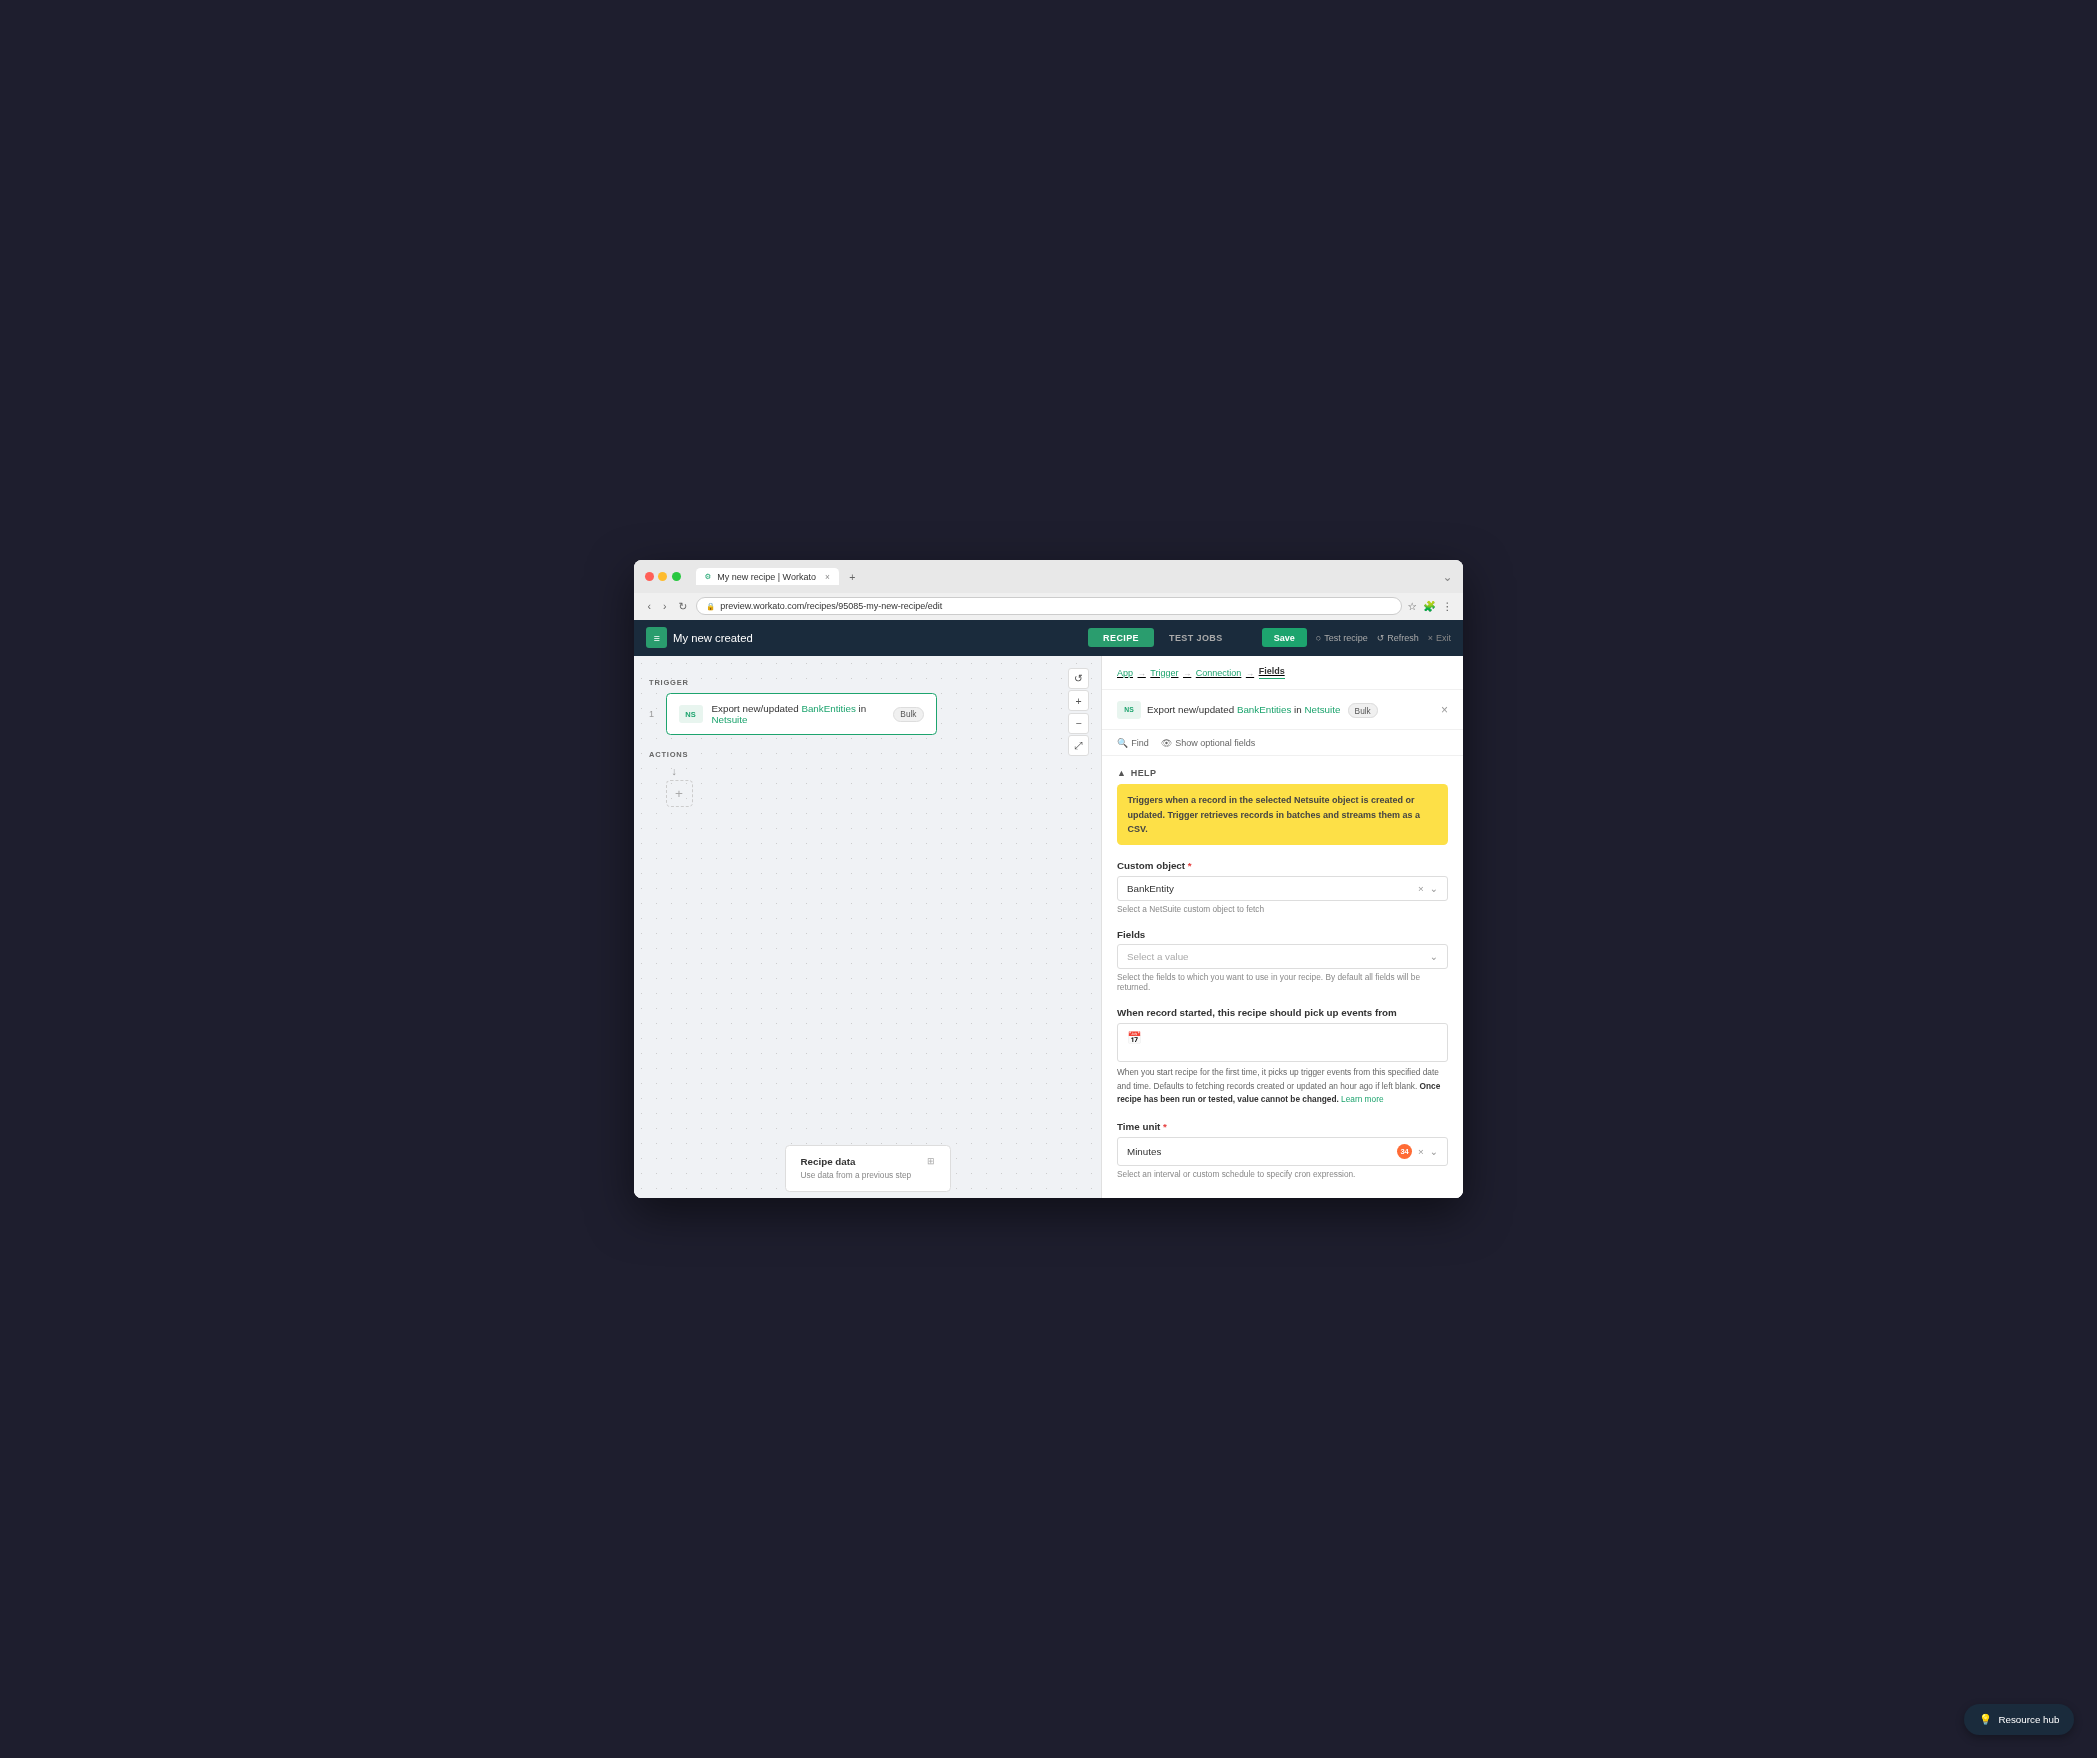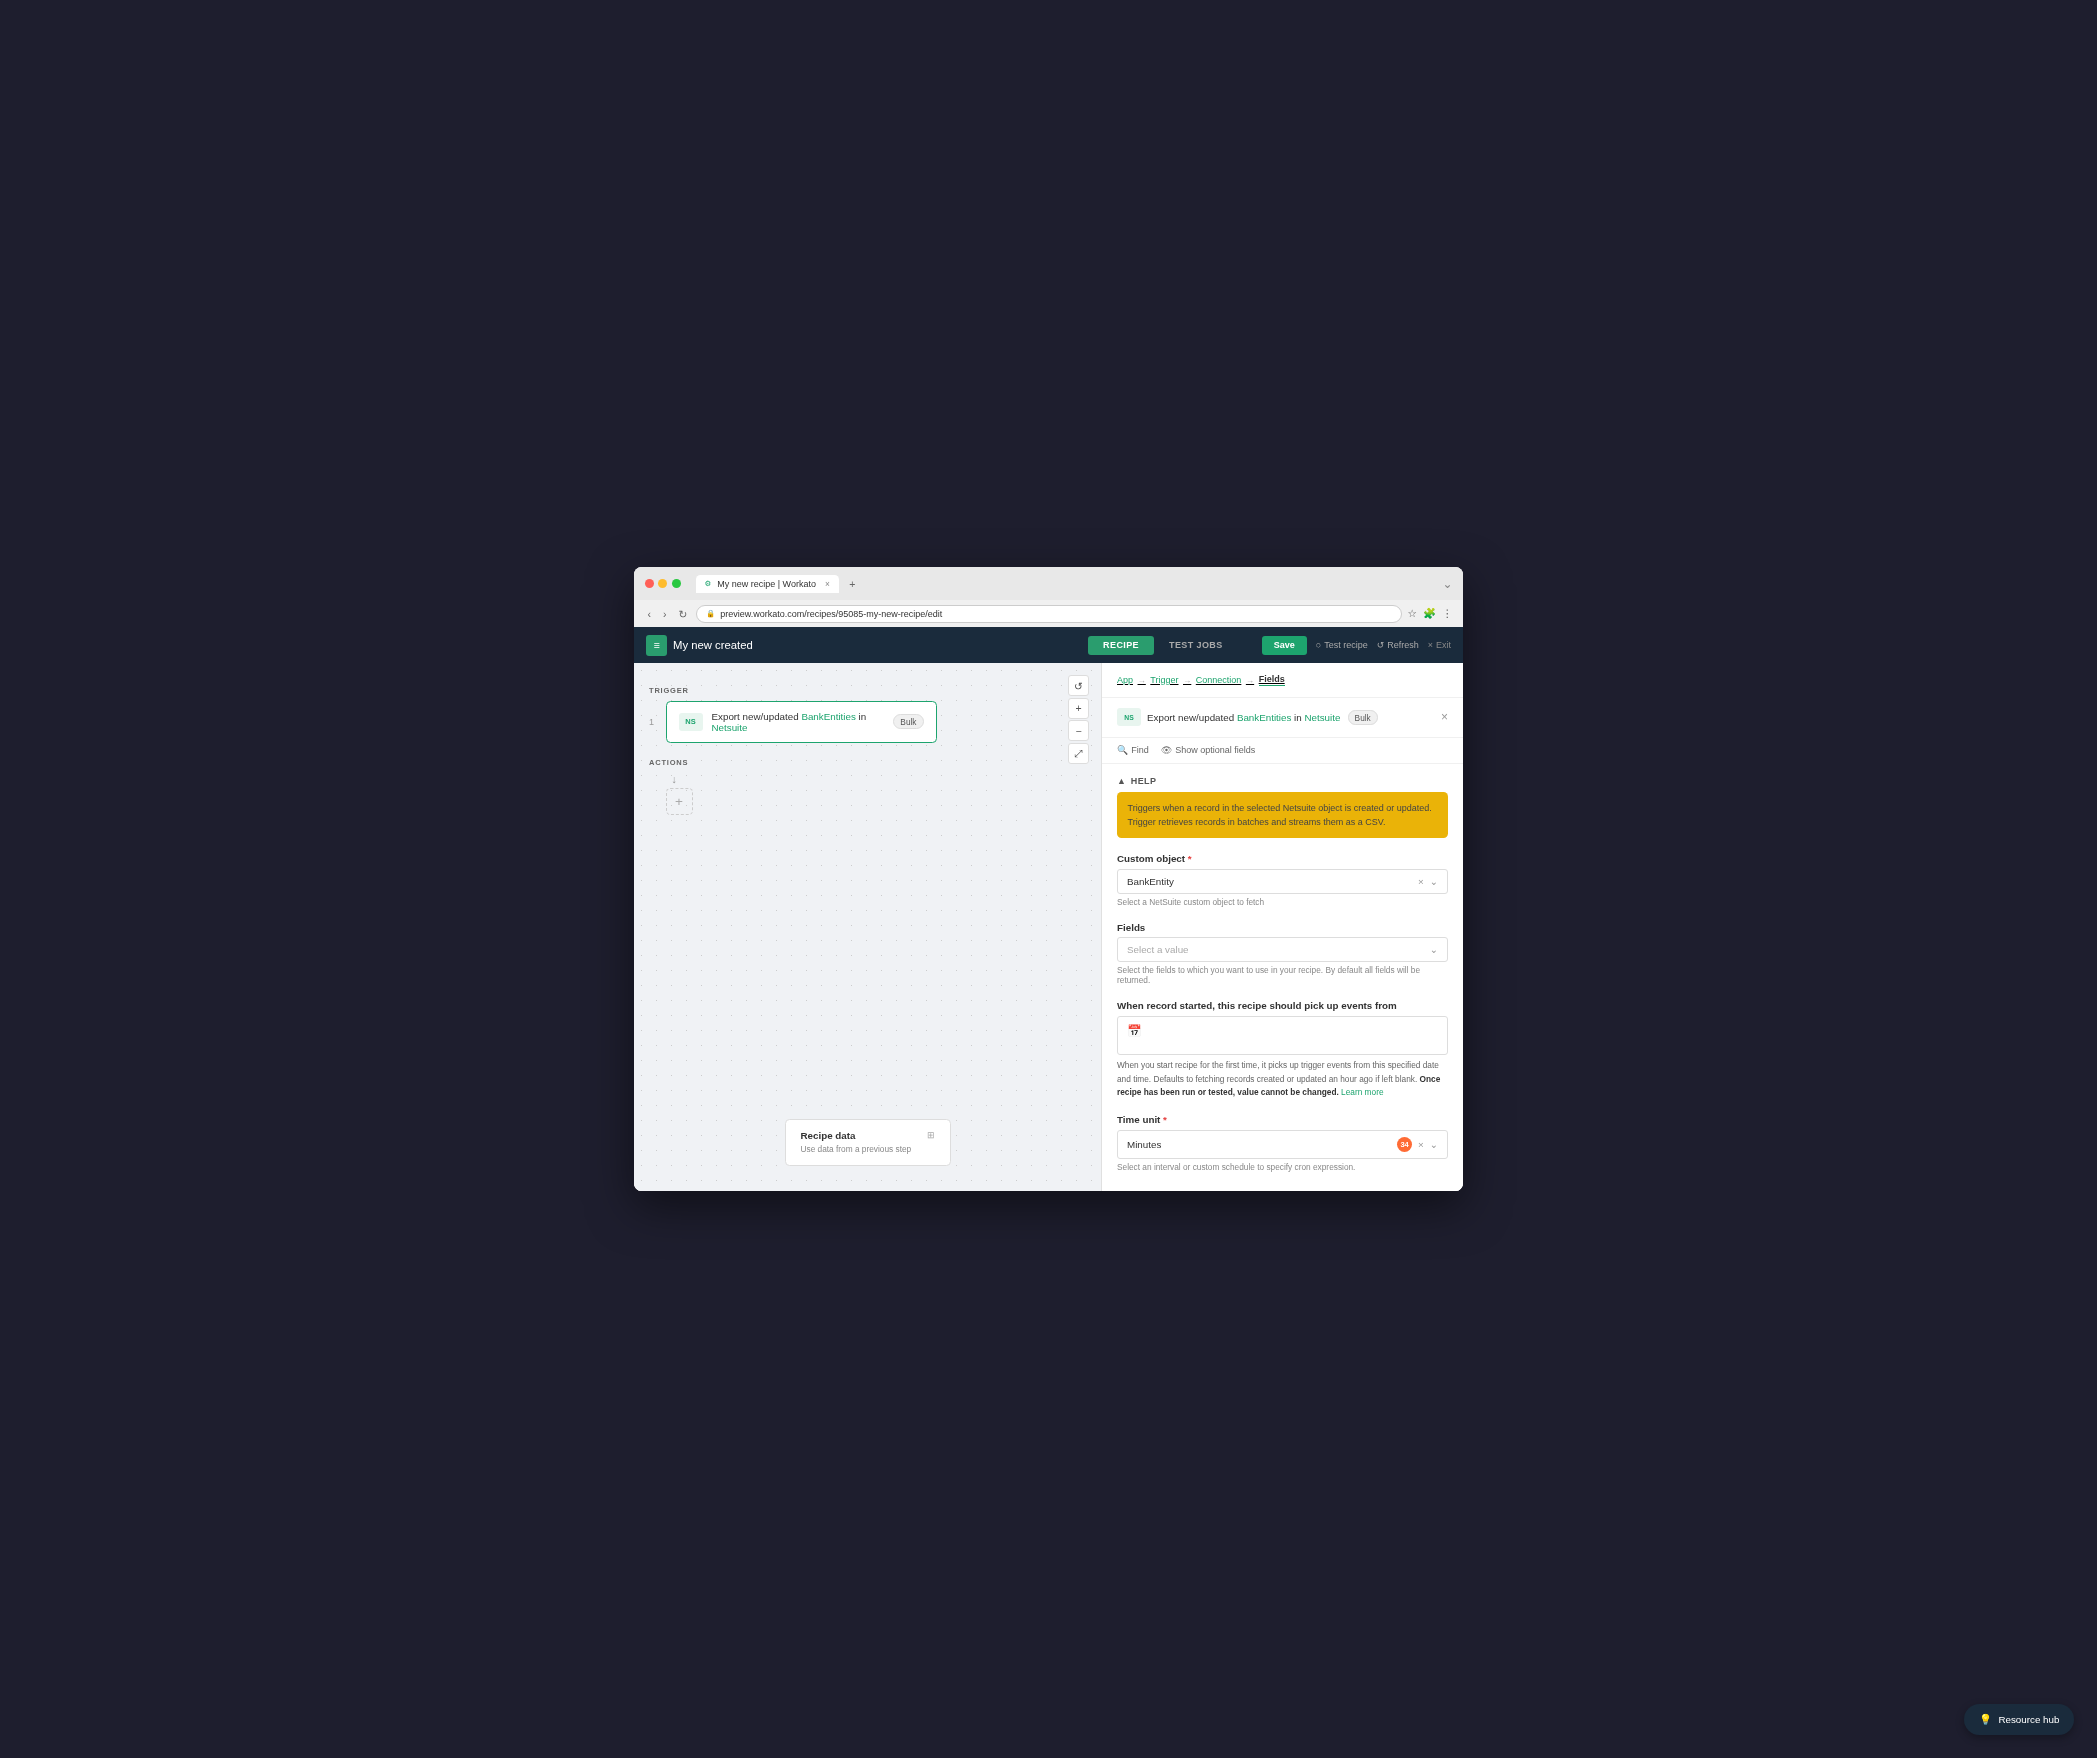--- a/index.html
+++ b/index.html
@@ -276,21 +276,21 @@
       color: #999;
       font-size: 10.5px;
       margin-left: 22.6px;
       margin-top: 3px;
       margin-bottom: 3px;
     }
 
     
     .recipe-data-panel {
       position: absolute;
-      bottom: 25px;
+      bottom: 6px;
       left: 50%;
       transform: translateX(-50%);
       background: #fff;
       border: 0.8px solid #ddd;
       border-radius: 4.5px;
       padding: 10.5px 15px;
       min-width: 166px;
       display: flex;
       align-items: flex-start;
       justify-content: space-between;
@@ -412,26 +412,27 @@
       font-weight: 700;
       color: #555;
       letter-spacing: 0.4px;
       margin-bottom: 6px;
       display: flex;
       align-items: center;
       gap: 4.5px;
       cursor: pointer;
     }
     .help-content {
-      background: #eab308;
+      background: #fde047;
       border-radius: 4.5px;
       padding: 9px 10.5px;
       font-size: 9px;
       color: #444;
       line-height: 1.6;
+      font-weight: bold;
     }
 
     .field-section { margin-bottom: 15px; }
     .field-label {
       font-size: 9.8px;
       font-weight: 600;
       color: #333;
       margin-bottom: 4.5px;
     }
     .required-star { color: #e53e3e; }

